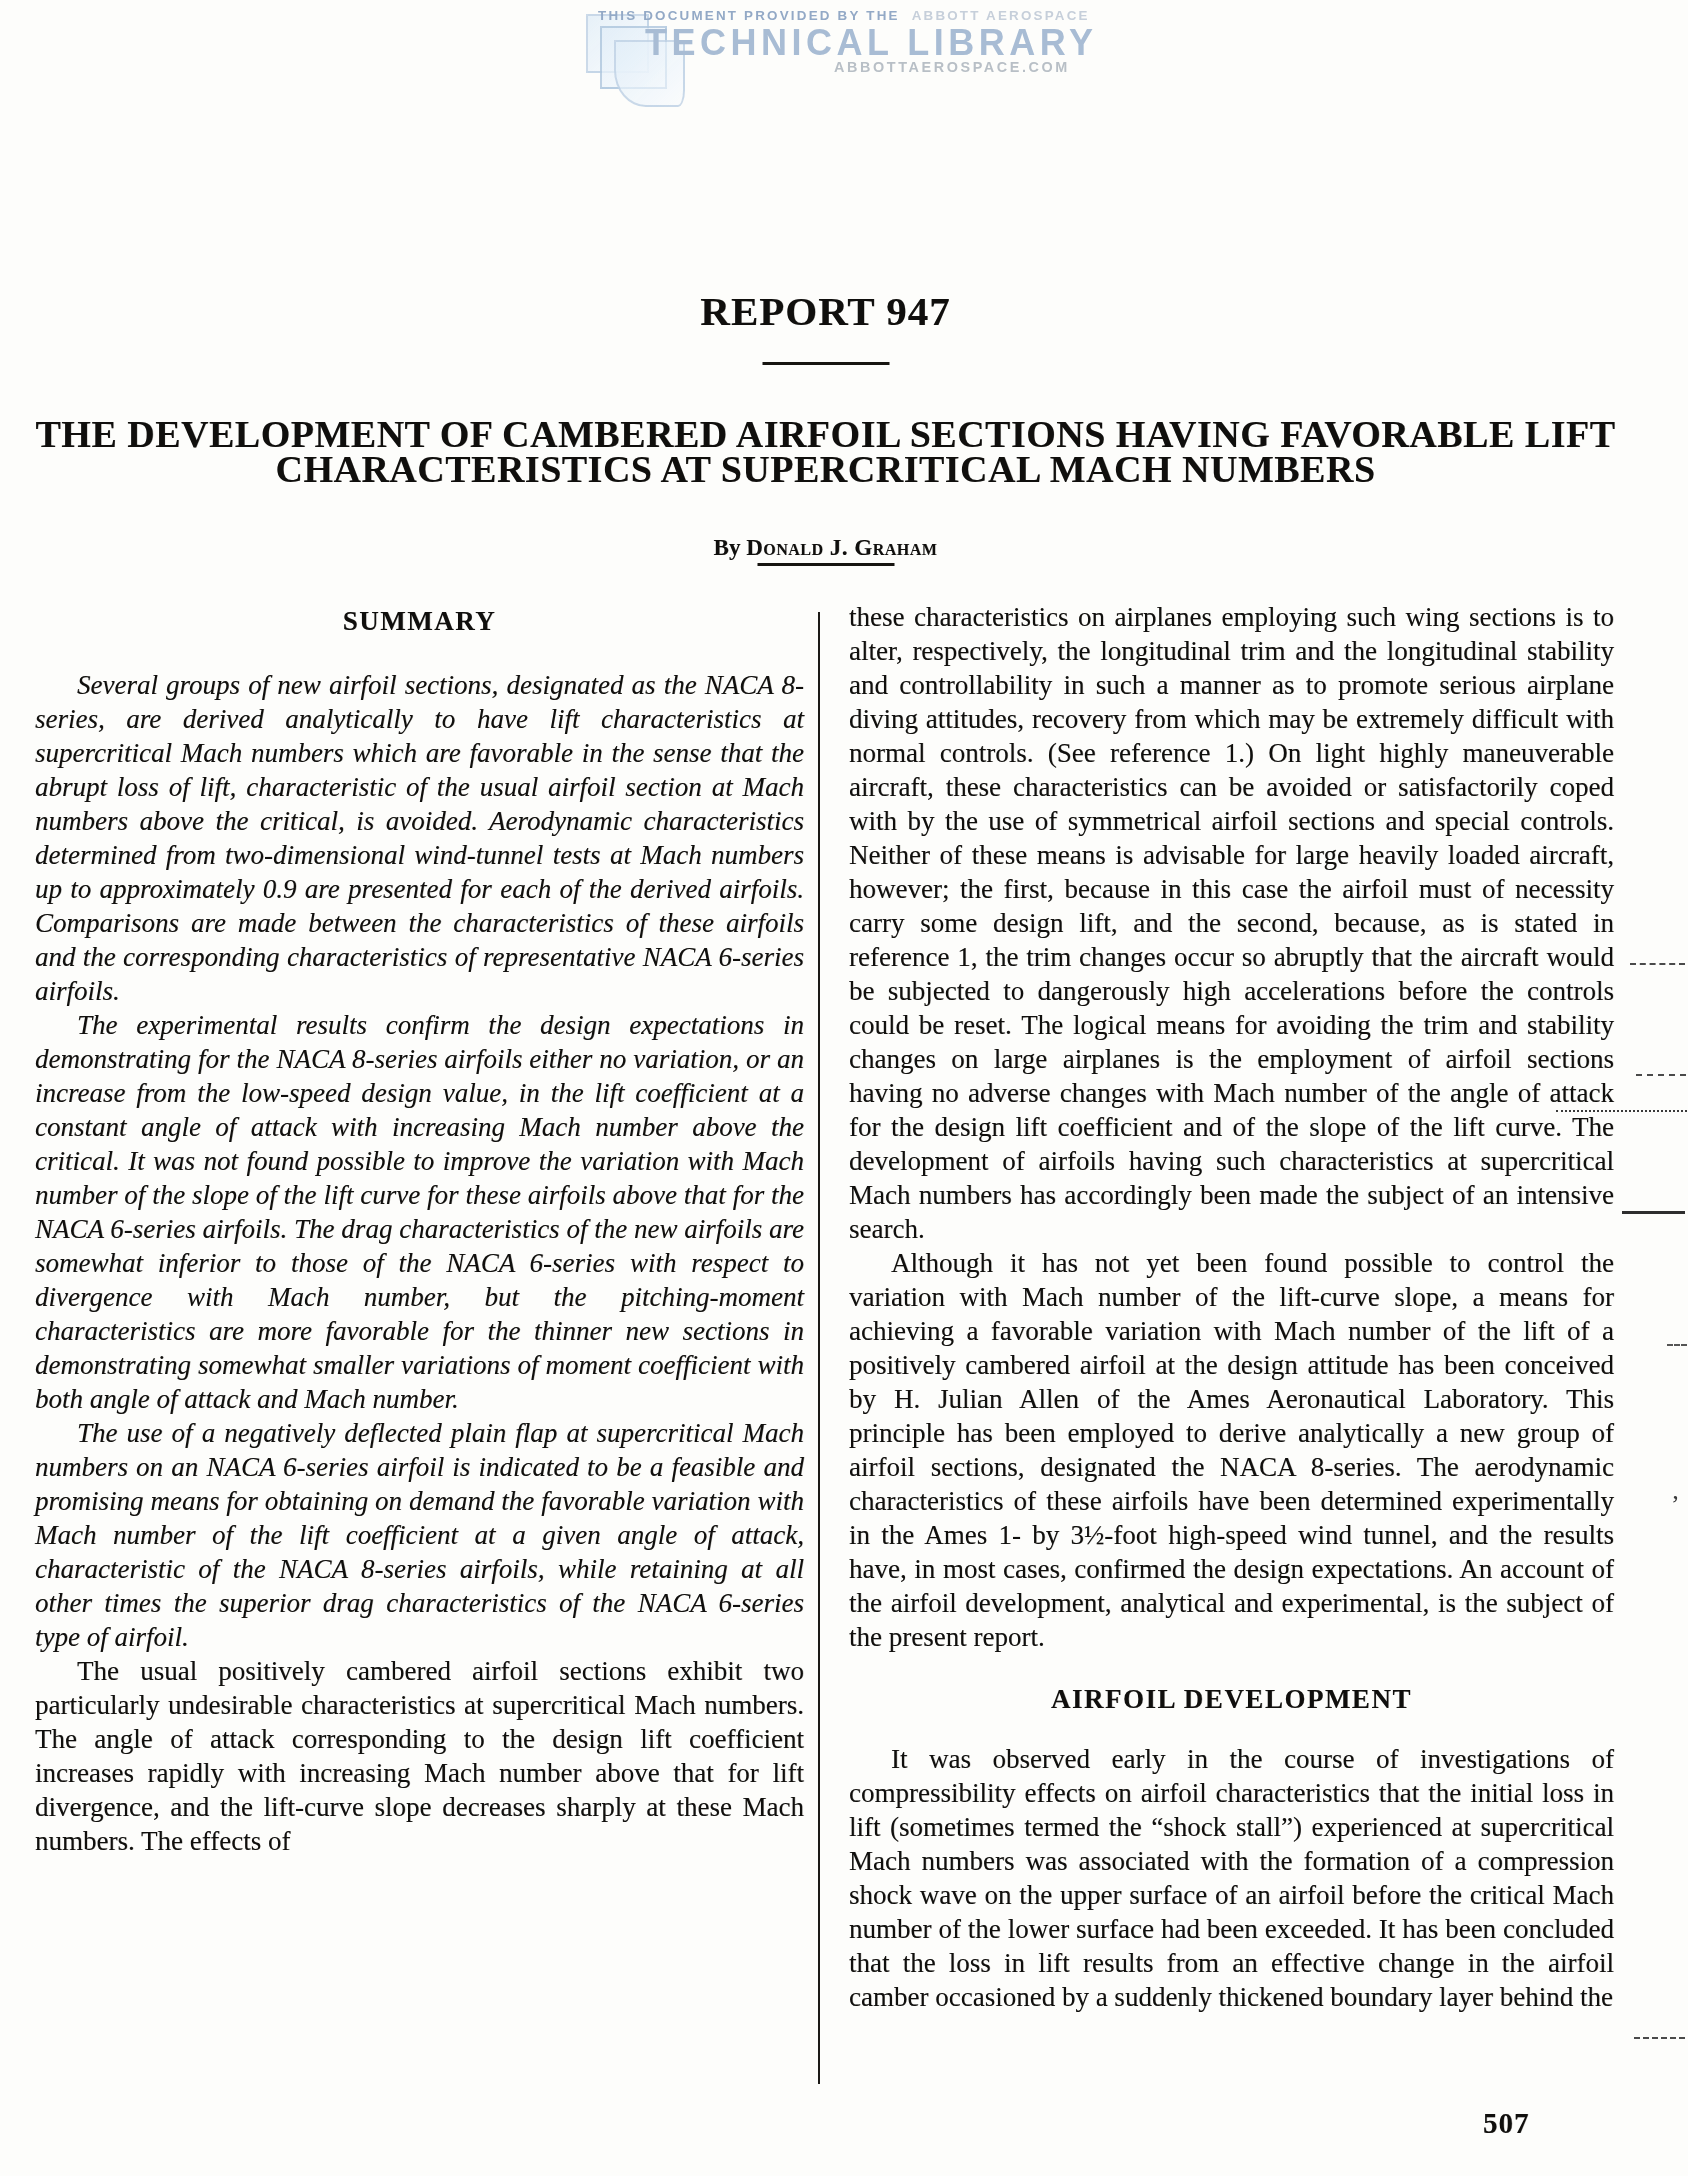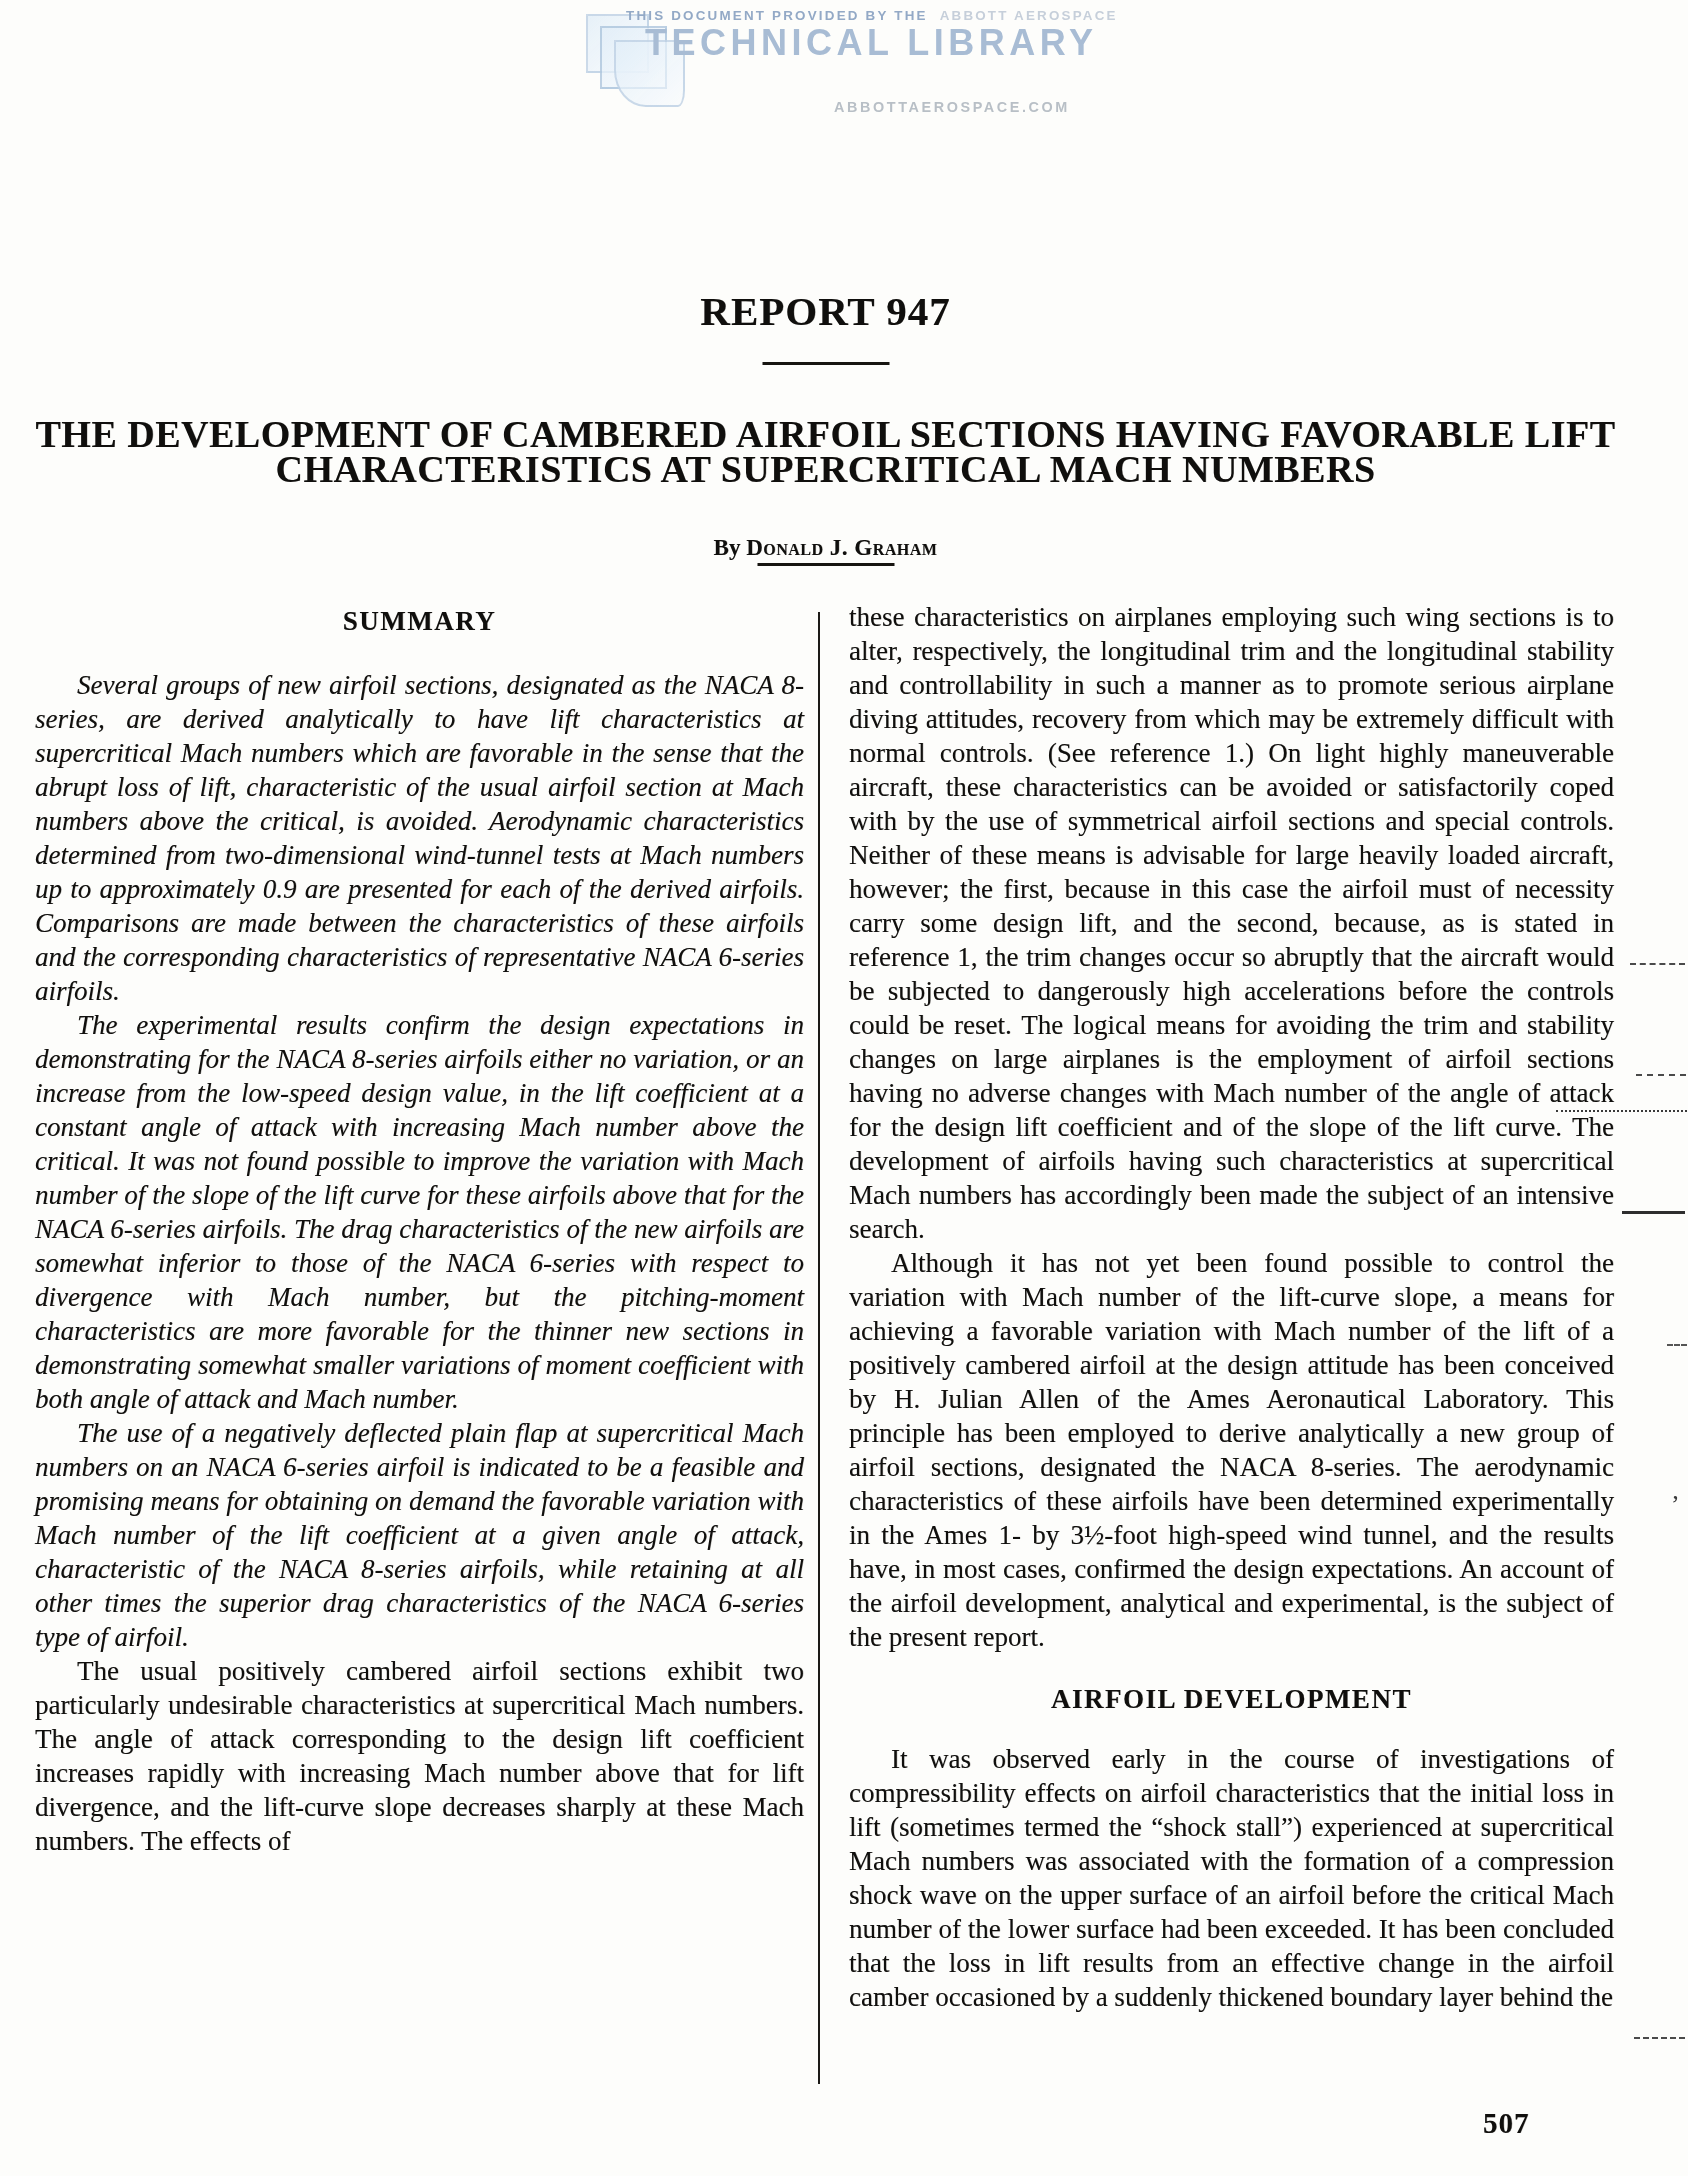--- a/index.html
+++ b/index.html
@@ -9,21 +9,21 @@
     position:relative;
     overflow:hidden;
     font-family:"Liberation Serif", serif;
     color:#100f0d;
   }
   
   .wm { position:absolute; top:0; left:0; width:100%; height:119px;
         font-family:"Liberation Sans", sans-serif; }
   .wm-line1 { position:absolute; left:598px; top:8px; white-space:nowrap;
               font-size:13.4px; font-weight:bold; letter-spacing:2.2px; }
-  .wm-line1 .prefix { color:#93a9c6;margin-left:28px; }
+  .wm-line1 .prefix { color:#93a9c6; }
   .wm-line1 .brand  { color:#c6cfda; margin-left:12px;margin-top:47px; }
   .wm-title { position:absolute; left:645px; top:22px; white-space:nowrap;
               font-size:36px; font-weight:bold; letter-spacing:4.5px; color:#a8bcd4; }
   .wm-site  { position:absolute; left:834px; top:59px; white-space:nowrap;
               font-size:14.4px; font-weight:bold; letter-spacing:2.6px; color:#b8bfc6; }
   .wm-icon { position:absolute; left:586px; top:14px; width:114px; height:94px; }
   .wm-icon .sheet { position:absolute;
       border:2px solid rgba(168,192,216,0.55);
       background:linear-gradient(135deg, rgba(226,238,248,0.85), rgba(248,251,254,0.55)); }
   .wm-icon .s1 { left:0;  top:0;  width:59px; height:55px; }
@@ -74,21 +74,21 @@
 <div class="wm">
   <div class="wm-icon">
     <div class="sheet s1"></div>
     <div class="sheet s2"></div>
     <div class="sheet s3"></div>
   </div>
   <div class="wm-line1">
     <span class="prefix" style="color: rgb(147, 169, 198);">THIS DOCUMENT PROVIDED BY THE</span><span class="brand" style="color: rgb(198, 207, 218);">ABBOTT AEROSPACE</span>
   </div>
   <div class="wm-title" style="color: rgb(168, 188, 212);">TECHNICAL LIBRARY</div>
-  <div class="wm-site" style="color: rgb(184, 191, 198); margin-top: 40px;">ABBOTTAEROSPACE.COM</div>
+  <div class="wm-site" style="color: rgb(184, 191, 198);">ABBOTTAEROSPACE.COM</div>
 </div>
 
 <div class="masthead ink">
   <div class="report-number">REPORT 947</div>
   <div class="rule rule-1"></div>
   <div class="title-line title-1">THE DEVELOPMENT OF CAMBERED AIRFOIL SECTIONS HAVING FAVORABLE LIFT</div>
   <div class="title-line title-2">CHARACTERISTICS AT SUPERCRITICAL MACH NUMBERS</div>
   <div class="byline">
     <span>By</span>
     <span class="author">Donald J. Graham</span>

